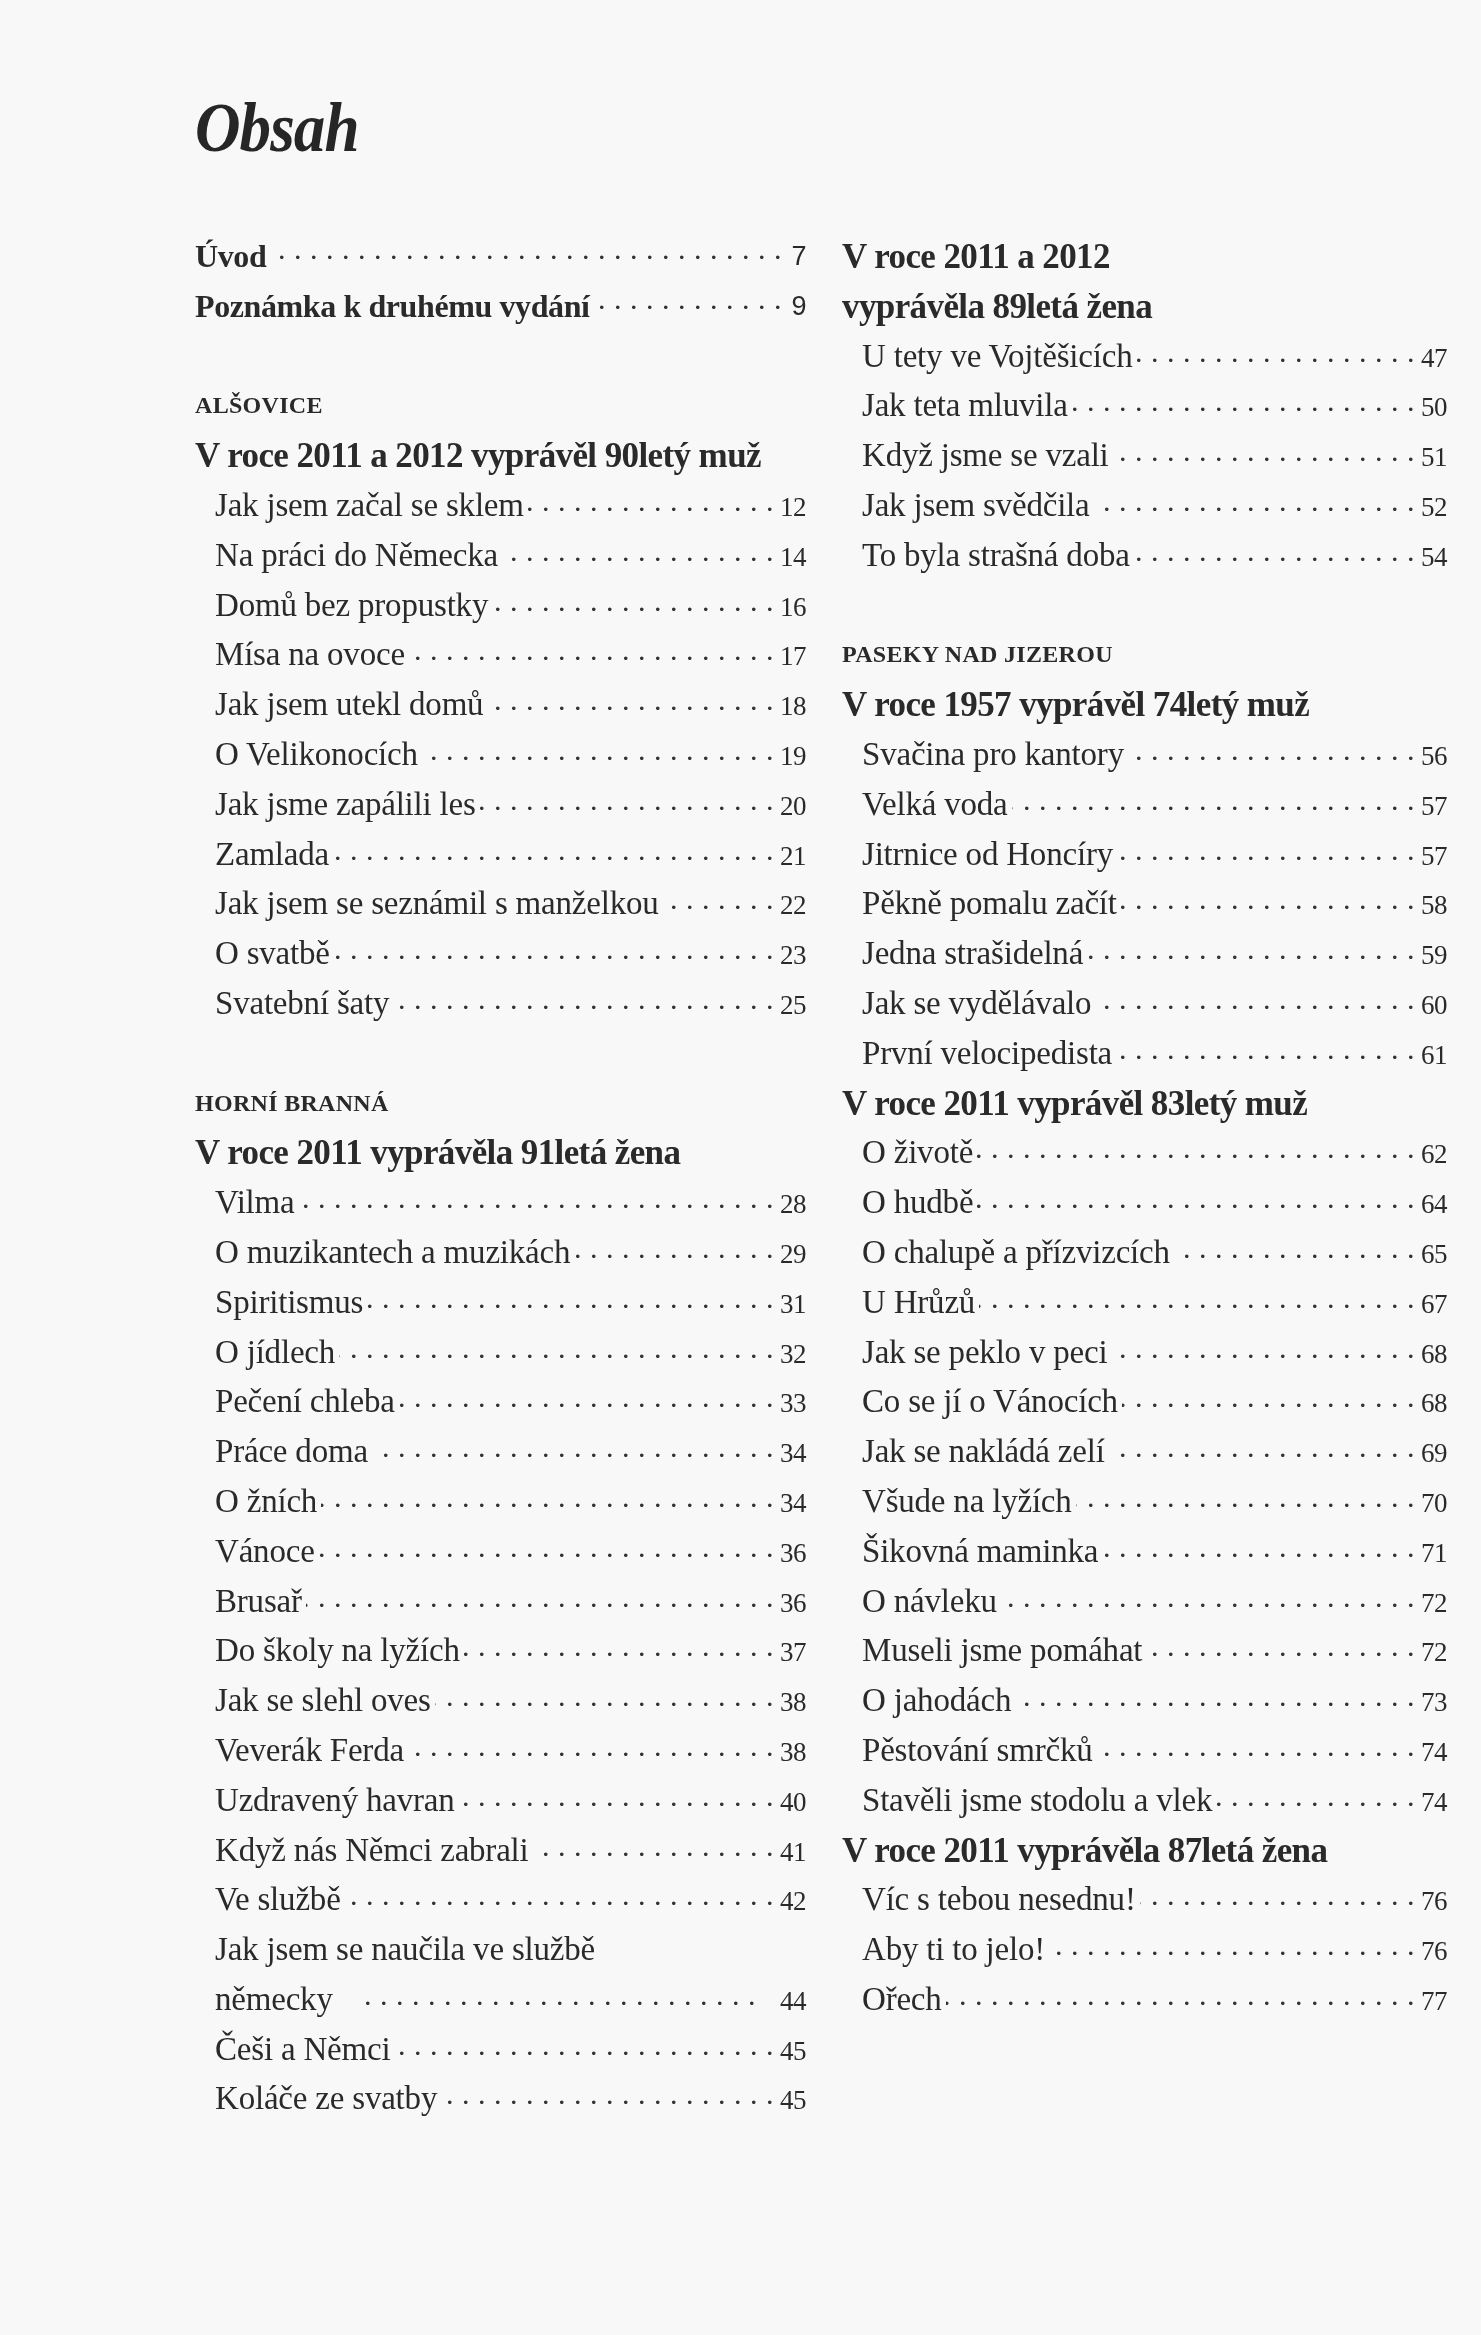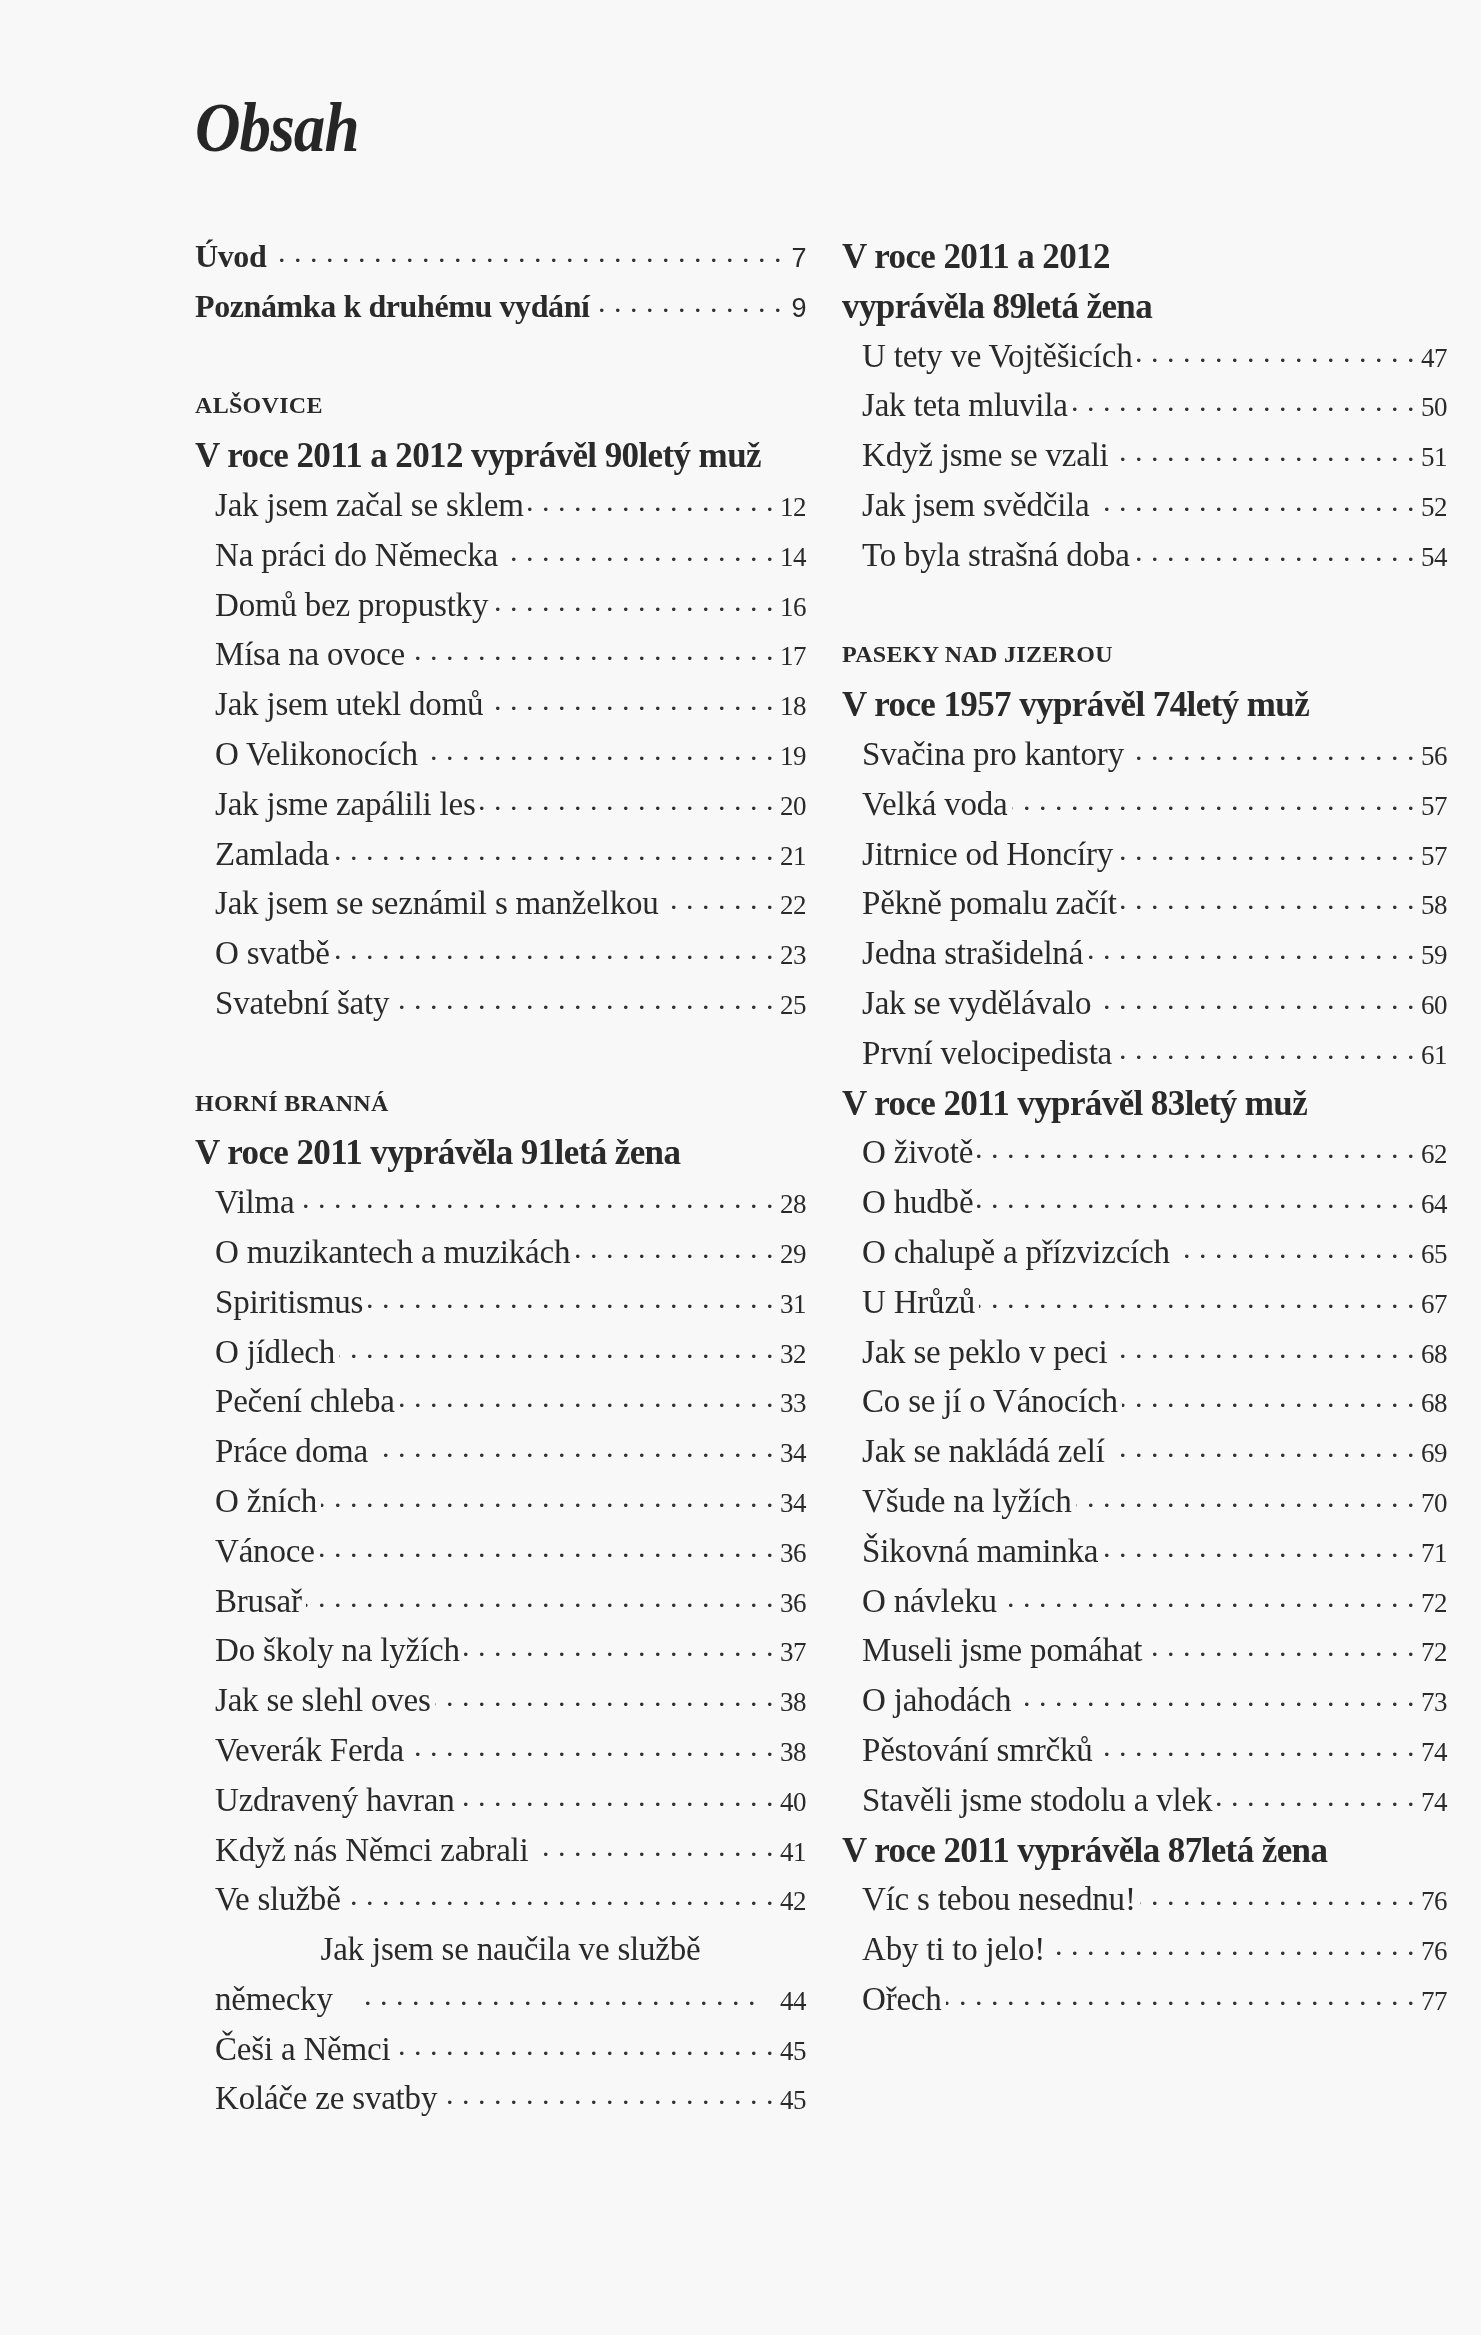--- a/index.html
+++ b/index.html
@@ -54,26 +54,26 @@
     }
     .line.group {
       font-weight: bold;
       font-size: 35px;
       letter-spacing: -0.6px;
     }
     .line.top-entry {
       font-weight: bold;
       font-size: 32px;
       letter-spacing: -0.4px;
+      align-items: center;
     }
     .line.item {
       padding-left: 20px;
       font-size: 33px;
       letter-spacing: -0.2px;
-      justify-content: center;
     }
     .line.item.cont {
       padding-left: 20px;
       gap: 18px;
     }
     .entry-title {
       flex: 0 0 auto;
     }
     .leader {
       flex: 1 1 auto;

